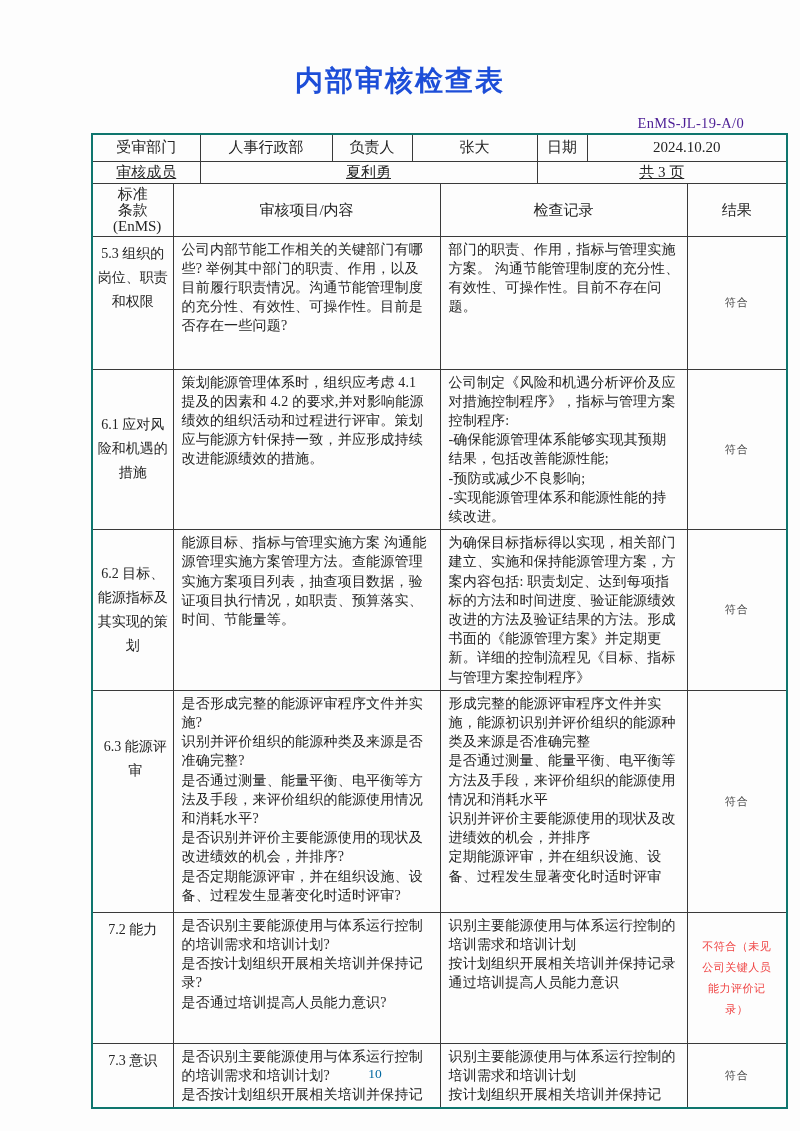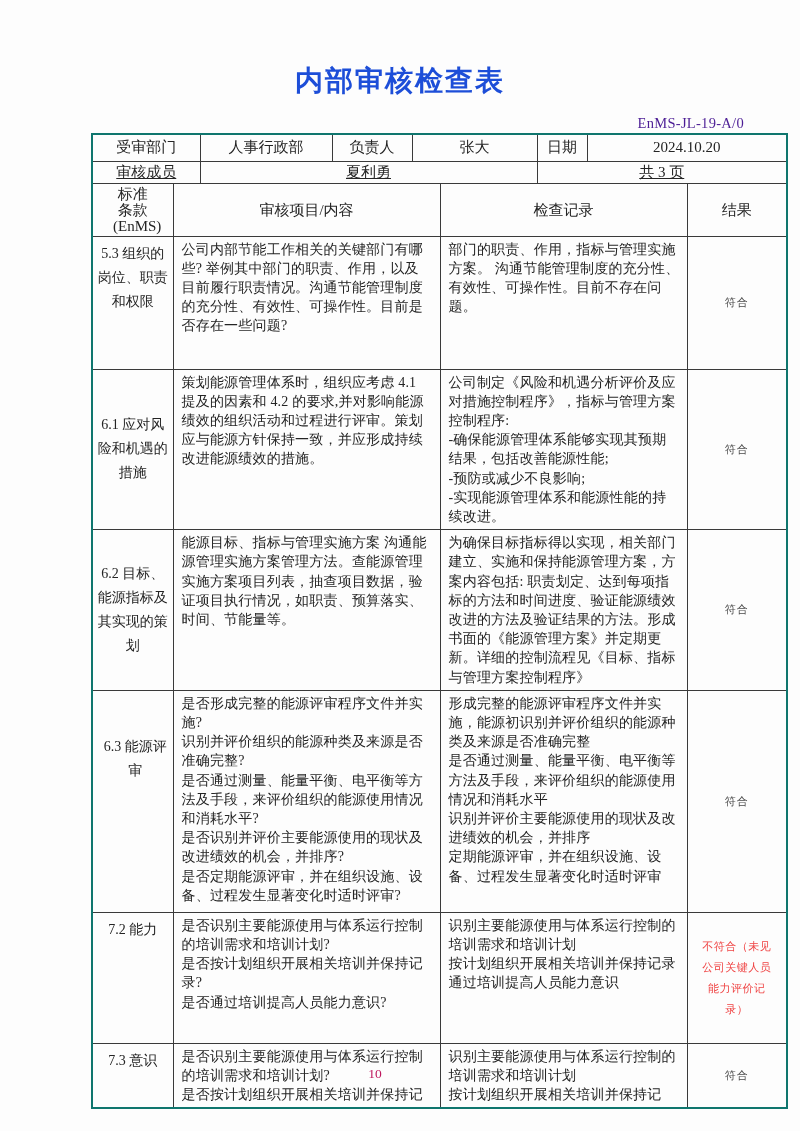--- a/index.html
+++ b/index.html
@@ -45,21 +45,21 @@
   }
   td.result{
     text-align:center;vertical-align:middle;font-size:11px;color:#4a4a4a;letter-spacing:1px;
   }
   td.result.fail{
     color:#ef4444;padding:4px 11px;line-height:21px;letter-spacing:.5px;
   }
   .multiline{white-space:pre-line;}
   .footer{
     position:absolute;top:1066px;left:340px;width:70px;text-align:center;
-    font-size:13.5px;color:#be185d;font-family:"Liberation Serif","DejaVu Serif",serif;
+    font-size:13.5px;color:#0369a1;font-family:"Liberation Serif","DejaVu Serif",serif;
   }
 </style>
 </head>
 <body>
 
 <div class="page">
 
   <h1 class="title">内部审核检查表</h1>
 
   <div class="docnum">EnMS-JL-19-A/0</div>

